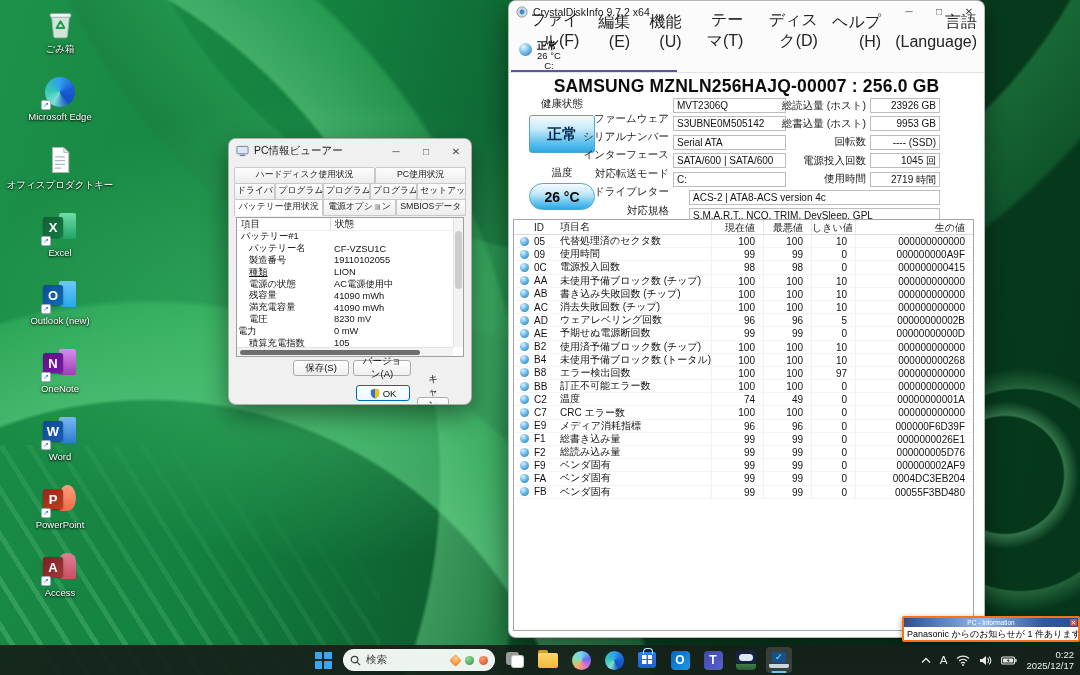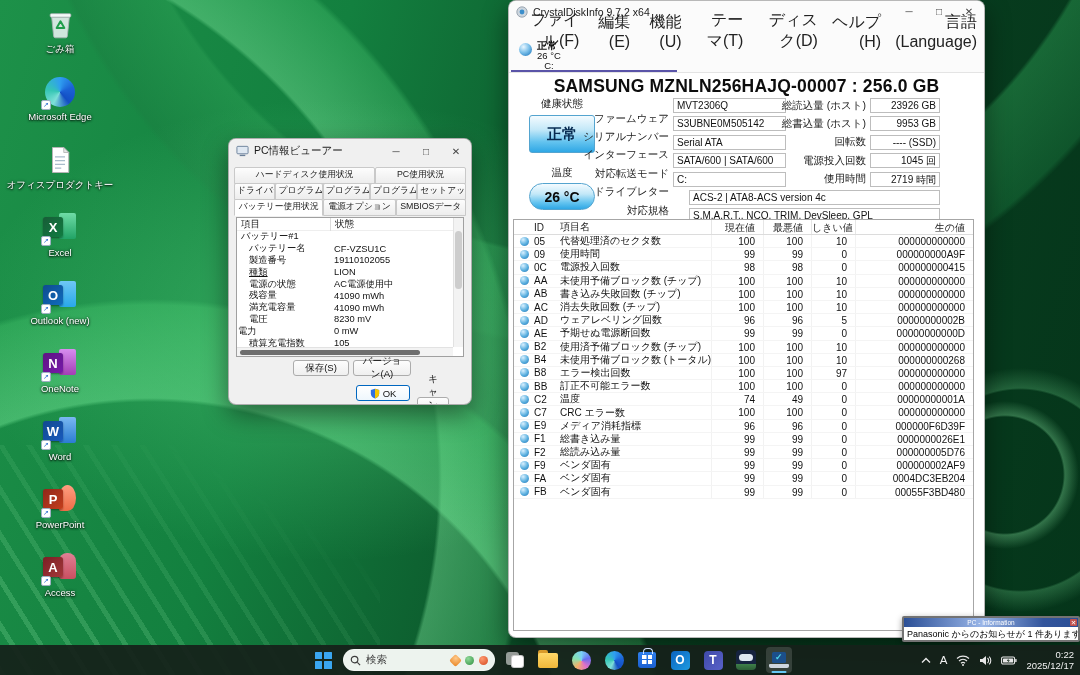--- a/index.html
+++ b/index.html
@@ -113,21 +113,21 @@
   .pv-btnrow { position:relative; height:22px; }
   .btn { position:absolute; height:16px; border:1px solid #acacac; border-radius:3px; background:linear-gradient(#fdfdfd,#efefef);
     font-size:9.5px; color:#111; display:flex; align-items:center; justify-content:center; padding:0 8px; font-family:inherit; }
   .btn-save { left:64px; top:3px; width:56px;text-align:right; }
   .btn-ver { left:124px; top:3px; width:58px; }
   .pv-footer { position:relative; height:28px; }
   .btn-ok { left:127px; top:6px; width:54px; border:1px solid #0067c0; background:linear-gradient(#ffffff,#eef7fd); gap:3px; }
   .btn-cancel { left:188px; top:18px; width:32px; }
 
   
-  .notif { position:absolute; left:902px; top:616px; width:178px; height:26px; border:2px solid #737373; border-radius:2px; background:#fff; box-shadow:0 2px 6px rgba(0,0,0,.4); }
+  .notif { position:absolute; left:902px; top:616px; width:178px; height:26px; border:2px solid #f97316; border-radius:2px; background:#fff; box-shadow:0 2px 6px rgba(0,0,0,.4); }
   .notif-title { position:relative; height:9px; background:linear-gradient(90deg,#2b4f96,#9ab6e8 45%,#33559c 80%,#2b4f96); display:flex; align-items:center; justify-content:center; }
   .notif-title span { font-size:6.5px; color:#fff; line-height:7px; }
   .notif-close { position:absolute; right:1px; top:1px; width:7px; height:7px; background:#c0504d; color:#fff; font-size:5px; line-height:7px; text-align:center; border-radius:1px; }
   .notif-body { font-size:9px; color:#000; padding:1px 3px; white-space:nowrap; overflow:hidden; }
 
   
   .taskbar { position:absolute; left:0; right:0; bottom:0; height:30px; background:rgba(22,32,26,.93); display:flex; align-items:center; }
   .tb-center { position:absolute; left:310px; display:flex; align-items:center; gap:7px; height:100%; }
   .tb-btn { width:26px; height:26px; border-radius:4px; display:flex; align-items:center; justify-content:center; position:relative; background:transparent; border:none; }
   .tb-btn.active { background:rgba(255,255,255,.14); }

